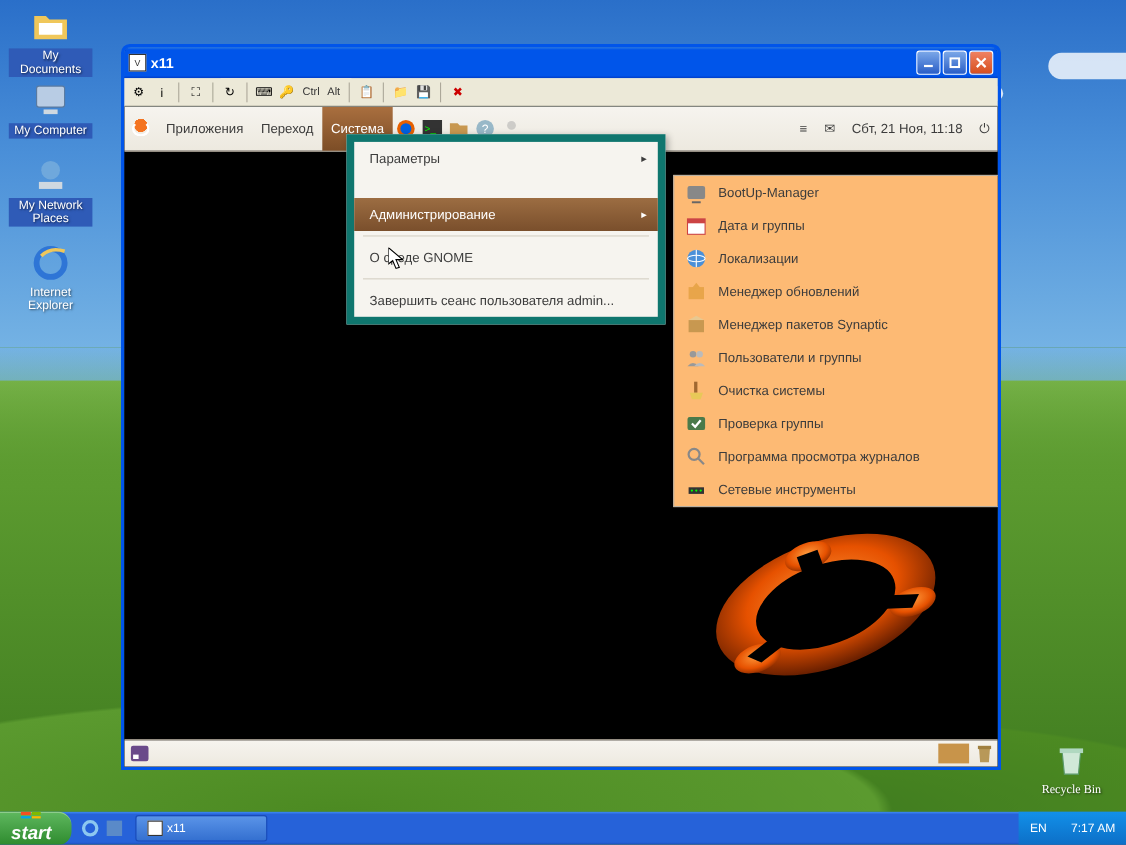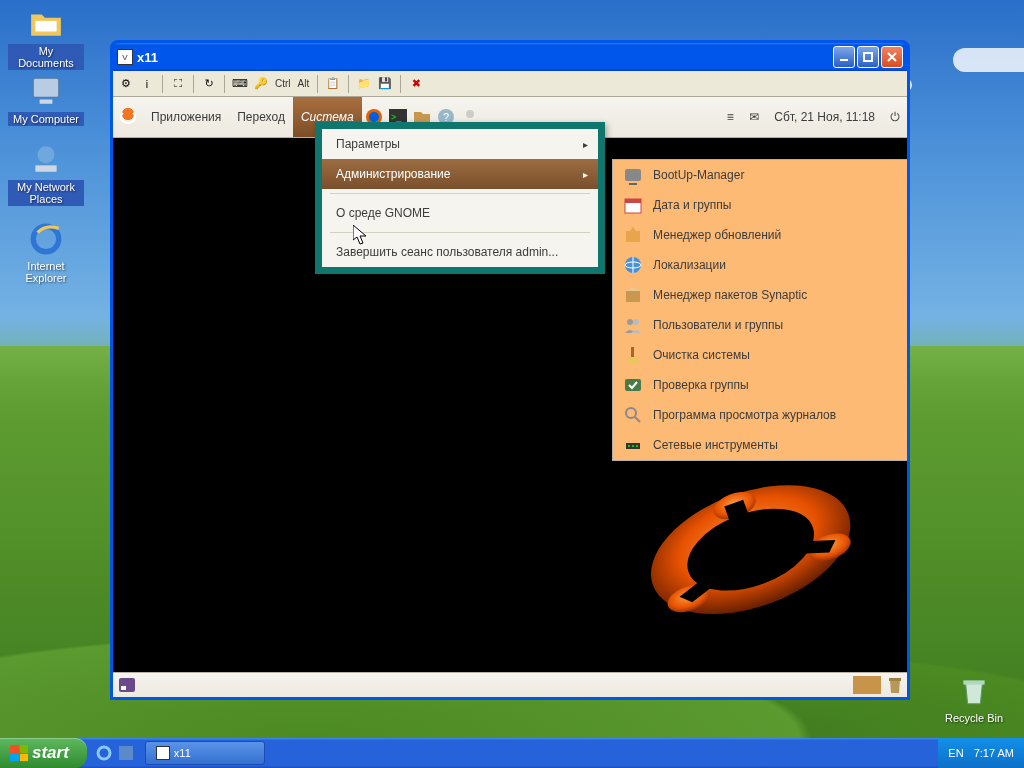--- a/index.html
+++ b/index.html
@@ -62,38 +62,38 @@
   flex:1; background:#000; position:relative; overflow:hidden;
 }
 .gnome-panel {
   height:41px; background: linear-gradient(to bottom, #f6f4ef 0%, #ede9df 100%);
   border-bottom:1px solid #b8b0a2; display:flex; align-items:center; font-size:12px; color:#3c3c3c;
 }
 .gnome-panel.bottom { position:absolute; bottom:0; left:0; right:0; border-top:1px solid #b8b0a2; border-bottom:none; height:25px; }
 .gnome-logo { width:22px; height:20px; margin:0 4px; background: radial-gradient(circle at 50% 35%, #f47421 35%, transparent 36%); border-radius:50%; position:relative; }
 .gnome-logo::after { content:""; position:absolute; inset:3px; border:2px solid #fff; border-radius:50%; border-top-color:transparent; }
 .gnome-menu { padding:0 8px; height:100%; display:flex; align-items:center; cursor:pointer; }
-.gnome-menu.active { background: linear-gradient(to bottom, #a96f3f, #7c4d26); color:#fff;font-style:italic; }
+.gnome-menu.active { background: linear-gradient(to bottom, #a96f3f, #7c4d26); color:#fff; }
 .gnome-spacer { flex:1; }
 .gnome-icon { width:20px; height:18px; margin:0 2px; display:flex; align-items:center; justify-content:center; font-size:12px; cursor:pointer; }
 .gnome-time { padding:0 8px; font-size:12px; }
 
 
 .ubuntu-logo {
   position:absolute; right:20px; bottom:40px; width:260px; height:180px;
 }
 .ubuntu-logo svg { width:100%; height:100%; }
 
 
 .menu-dropdown {
   position:absolute; background:#f6f4ef; border:7px solid #0f766e; box-shadow: 2px 2px 6px rgba(0,0,0,0.3);
   font-size:12px; color:#3c3c3c; min-width:290px;
 }
 .menu-item { height:30px; padding:0 24px 0 14px; display:flex; align-items:center; cursor:pointer; position:relative; }
-.menu-item.hover { background: linear-gradient(to bottom, #9c6d42, #7a4f2c); color:#fff; }
+.menu-item.hover { background: linear-gradient(to bottom, #9c6d42, #7a4f2c); color:#fff;margin-top:21px; }
 .menu-item .arrow { position:absolute; right:10px; font-size:10px; }
 .menu-sep { height:1px; background:#d4cfc3; margin:4px 8px; }
 
 .submenu {
   position:absolute; left:290px; top:30px; background:#fdba74; border:1px solid #b8b0a2; box-shadow: 2px 2px 6px rgba(0,0,0,0.3);
   min-width:300px;
 }
 .sub-item { height:30px; padding:0 16px 0 10px; display:flex; align-items:center; gap:10px; cursor:pointer; }
 .sub-icon { width:20px; height:20px; display:flex; align-items:center; justify-content:center; flex-shrink:0; }
 
@@ -104,28 +104,29 @@
 .xp-taskbar {
   position:absolute; bottom:0; left:0; right:0; height:30px;
   background: linear-gradient(to bottom, #3f8cf3 0%, #2662d9 8%, #2662d9 92%, #1a4cb8 100%);
   display:flex; align-items:center;
 }
 .start-btn {
   height:30px; padding:0 18px 0 10px; background: linear-gradient(to bottom, #5fb85f 0%, #2e8b2e 100%);
   border-radius: 0 12px 12px 0; display:flex; align-items:center; gap:4px;
   color:#fff; font-weight:bold; font-style:italic; font-size:17px; cursor:pointer;
   box-shadow: inset 0 1px 0 rgba(255,255,255,0.3);
+  flex-direction: column;
 }
 .start-btn .winflag { width:18px; height:16px; display:grid; grid-template:repeat(2,1fr)/repeat(2,1fr); gap:1px; }
 .start-btn .winflag span:nth-child(1){background:#f25022;} .start-btn .winflag span:nth-child(2){background:#7fba00;}
 .start-btn .winflag span:nth-child(3){background:#00a4ef;} .start-btn .winflag span:nth-child(4){background:#ffb900;}
 .ql { display:flex; gap:4px; padding:0 8px; }
 .ql-icon { width:18px; height:20px; display:flex; align-items:center; justify-content:center; cursor:pointer; }
 .task-item { height:24px; padding:0 10px; margin:0 2px; background: linear-gradient(to bottom, #5a94e8, #3470d0); border:1px solid #1a4cb8; border-radius:3px; display:flex; align-items:center; gap:4px; color:#fff; font-size:11px; cursor:pointer; min-width:120px; }
-.tray { margin-left:auto; display:flex; align-items:center; height:100%; background: linear-gradient(to bottom, #1290e9, #0d6fc7); padding:0 10px; gap:10px; color:#fff; font-size:11px; }
+.tray { margin-left:auto; display:flex; align-items:center; height:100%; background: linear-gradient(to bottom, #1290e9, #0d6fc7); padding:0 10px; gap:22px; color:#fff; font-size:11px; }
 </style>
 </head>
 <body>
 
 <div class="xp-desktop">
   <div class="xp-sky"></div>
   <div class="xp-clouds"></div>
   <div class="xp-hills"></div>
 </div>
 
@@ -155,21 +156,21 @@
         <circle cx="16" cy="16" r="12" fill="none" stroke="#2e75d6" stroke-width="5"></circle>
         <path d="M8 10 Q16 2 28 6" fill="none" stroke="#f0c75a" stroke-width="3"></path>
       </svg></div>
   <div class="lbl" style="color:#fff;">Internet Explorer</div>
 </div>
 <div class="desktop-icon" style="right:12px; bottom:44px; left:auto;">
   <div class="ico"><svg viewBox="0 0 32 32">
         <path fill="#d0e8d8" stroke="#5a9a6a" d="M8 8h16l-2 20H10z"></path>
         <rect x="6" y="6" width="20" height="4" fill="#b0d8c0"></rect>
       </svg></div>
-  <div class="lbl" style="color:#fff;">Recycle Bin</div>
+  <div class="lbl" style="color:#fff;font-family:Liberation Serif, serif;">Recycle Bin</div>
 </div>
 
 <div class="win">
   <div class="titlebar">
     <div class="ticon">V</div>
     <div class="ttext">x11</div>
     <div class="winbtns">
       <div class="winbtn min">
           <svg width="10" height="10">
             <rect x="1" y="7" width="8" height="2" fill="#fff"></rect>
@@ -306,35 +307,35 @@
               <svg width="20" height="20">
                 <rect x="2" y="4" width="16" height="14" fill="#fff" stroke="#c44"></rect>
                 <rect x="2" y="4" width="16" height="4" fill="#c44"></rect>
               </svg>
             </div>
           <span>Дата и группы</span>
         </div>
         <div class="sub-item">
           <div class="sub-icon">
               <svg width="20" height="20">
-                <rect x="3" y="6" width="14" height="11" fill="#e8a54a"></rect>
-                <path d="M10 2l4 5H6z" fill="#e8a54a"></path>
-              </svg>
-            </div>
-          <span>Менеджер обновлений</span>
-        </div>
-        <div class="sub-item">
-          <div class="sub-icon">
-              <svg width="20" height="20">
                 <circle cx="10" cy="10" r="8" fill="#4a90d9"></circle>
                 <ellipse cx="10" cy="10" rx="8" ry="3" fill="none" stroke="#fff"></ellipse>
                 <path d="M10 2v16" stroke="#fff"></path>
               </svg>
             </div>
           <span>Локализации</span>
+        </div>
+        <div class="sub-item">
+          <div class="sub-icon">
+              <svg width="20" height="20">
+                <rect x="3" y="6" width="14" height="11" fill="#e8a54a"></rect>
+                <path d="M10 2l4 5H6z" fill="#e8a54a"></path>
+              </svg>
+            </div>
+          <span>Менеджер обновлений</span>
         </div>
         <div class="sub-item">
           <div class="sub-icon">
               <svg width="20" height="20">
                 <rect x="3" y="6" width="14" height="11" fill="#c89850"></rect>
                 <path d="M3 6l7-4 7 4" fill="#e8c890"></path>
               </svg>
             </div>
           <span>Менеджер пакетов Synaptic</span>
         </div>

